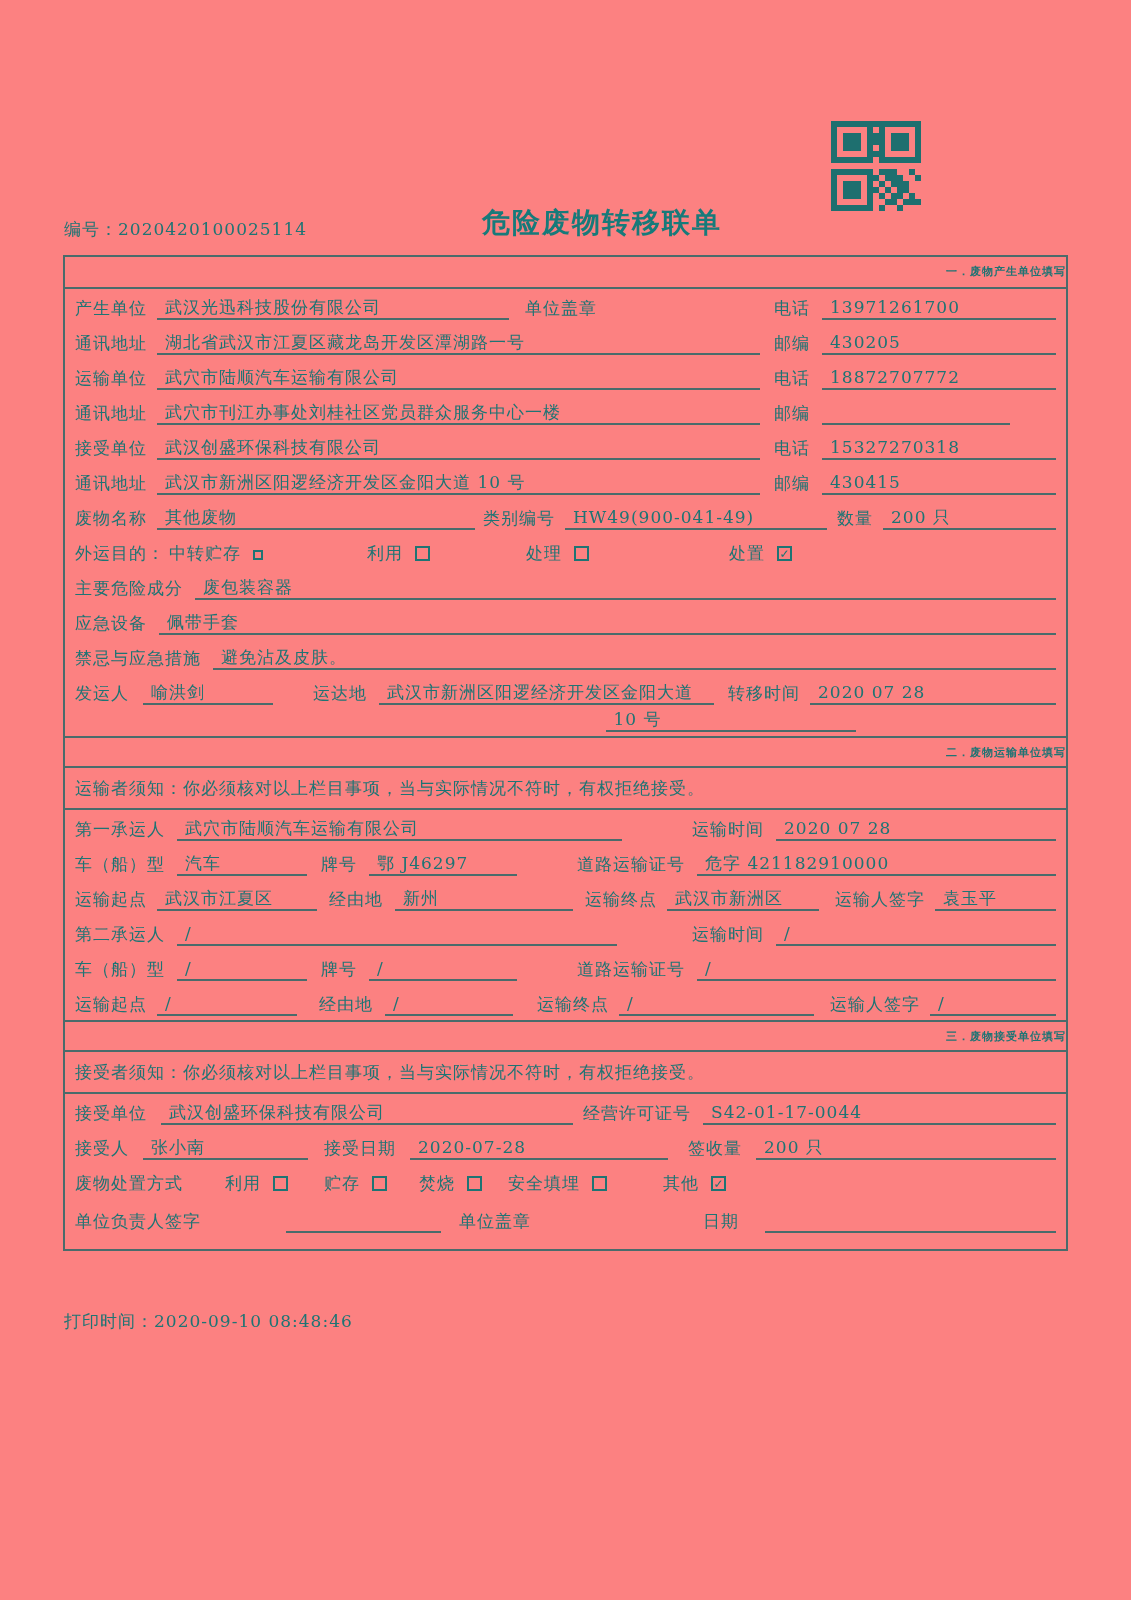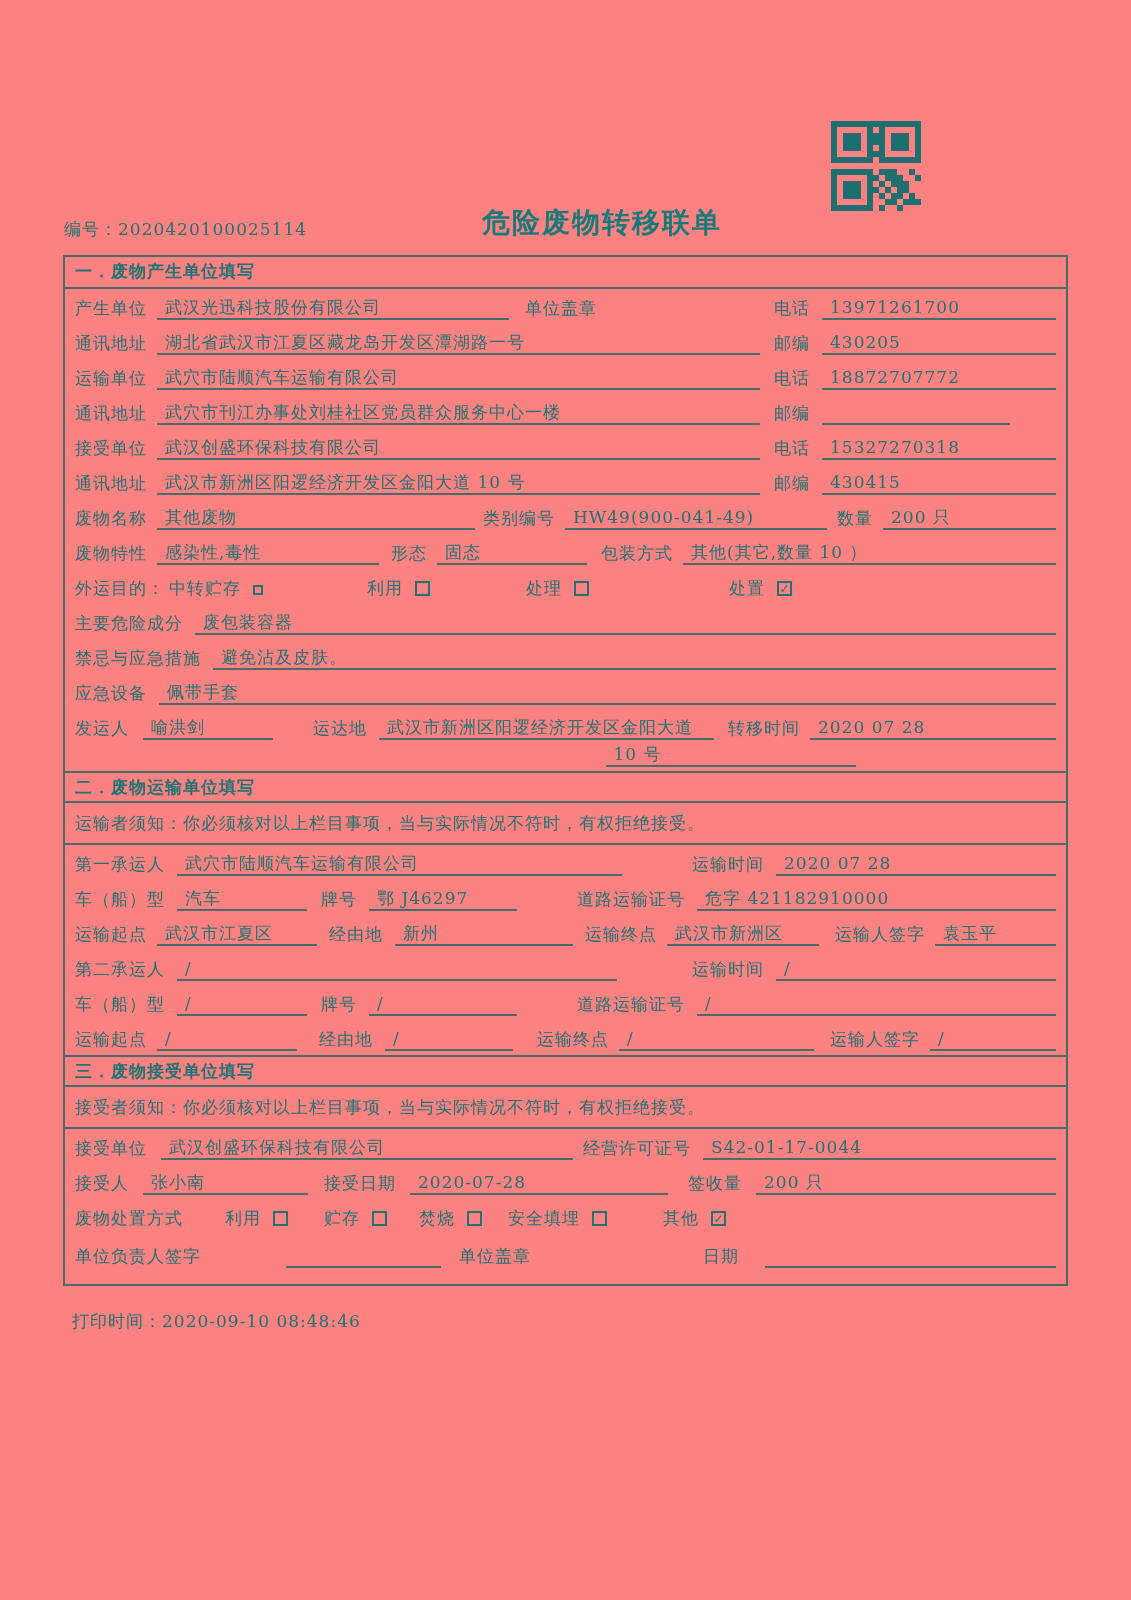--- a/index.html
+++ b/index.html
@@ -25,23 +25,24 @@
     font-family:"Liberation Sans","DejaVu Sans",sans-serif;
     font-size:28px;font-weight:700;letter-spacing:2px;color:#177a7a;
   }
   .form{
     position:absolute;left:63px;top:255px;width:1005px;
     border:2px solid var(--line);
   }
   .sec-h{
     height:32px;line-height:30px;
     padding-left:10px;
-    font-family:Liberation Sans, sans-serif;
-    font-weight:700;font-size:17px;letter-spacing:1px;
+    font-family:Liberation Mono, monospace;
+    font-weight:700;font-size:11px;letter-spacing:1px;
     border-bottom:2px solid var(--line);
+    text-align:right;
   }
   .sec-h.bt{border-top:2px solid var(--line);}
   .notice{
     height:42px;display:flex;align-items:center;
     padding:8px 10px;border-bottom:2px solid var(--line);
     letter-spacing:1px;
   }
   .row{
     display:flex;align-items:flex-end;
     height:35px;padding:0 10px 4px 10px;
@@ -57,21 +58,21 @@
   .grow{flex:1;}
   .rg{margin-left:auto;width:282px;display:flex;align-items:flex-end;}
   .cb{
     display:inline-block;width:15px;height:15px;
     border:2px solid var(--ink);
     margin:0 0 4px 12px;
     font-size:12px;line-height:12px;text-align:center;
     color:var(--ink);
   }
   .cb.sm{width:10px;height:10px;margin-bottom:5px;}
-  .footer{position:absolute;left:72px;top:1310px;font-size:17px;letter-spacing:1px;}
+  .footer{position:absolute;left:64px;top:1310px;font-size:17px;letter-spacing:1px;}
 </style>
 </head>
 <body>
 
 <div class="page">
 
   <svg class="qr" viewBox="0 0 15 15" shape-rendering="crispEdges">
     <g fill="#1e6f6f">
       <rect x="0" y="0" width="7" height="7"></rect>
         <rect x="8" y="0" width="7" height="7"></rect>
@@ -187,54 +188,46 @@
 
     <div class="row">
       <span class="lbl">废物名称</span>
       <span class="u" style="width:318px;margin-left:10px">其他废物</span>
       <span class="lbl" style="margin-left:8px">类别编号</span>
       <span class="u" style="width:262px;margin-left:10px">HW49(900-041-49)</span>
       <span class="lbl" style="margin-left:10px">数量</span>
       <span class="u grow" style="margin-left:10px">200 只</span>
     </div>
 
-    <div class="row">
-      <span class="lbl">废物特性</span>
-      <span class="u" style="width:222px;margin-left:10px">感染性,毒性</span>
-      <span class="lbl" style="margin-left:12px">形态</span>
-      <span class="u" style="width:150px;margin-left:10px">固态</span>
-      <span class="lbl" style="margin-left:14px">包装方式</span>
-      <span class="u grow" style="margin-left:10px">其他(其它,数量  10 ）</span>
-    </div>
 
     <div class="row">
       <span class="lbl">外运目的：</span>
       <span class="lbl" style="margin-left:4px">中转贮存</span>
       <span class="cb sm"></span>
       <span class="lbl" style="margin-left:104px">利用</span>
       <span class="cb"></span>
       <span class="lbl" style="margin-left:96px">处理</span>
       <span class="cb"></span>
       <span class="lbl" style="margin-left:140px">处置</span>
       <span class="cb">✓</span>
     </div>
 
     <div class="row">
       <span class="lbl">主要危险成分</span>
       <span class="u grow" style="margin-left:12px">废包装容器</span>
     </div>
 
     <div class="row">
+      <span class="lbl">应急设备</span>
+      <span class="u grow" style="margin-left:12px">佩带手套</span>
+    </div>
+
+    <div class="row">
       <span class="lbl">禁忌与应急措施</span>
       <span class="u grow" style="margin-left:12px">避免沾及皮肤。</span>
-    </div>
-
-    <div class="row">
-      <span class="lbl">应急设备</span>
-      <span class="u grow" style="margin-left:12px">佩带手套</span>
     </div>
 
     <div class="row">
       <span class="lbl">发运人</span>
       <span class="u" style="width:130px;margin-left:14px">喻洪剑</span>
       <span class="lbl" style="margin-left:40px">运达地</span>
       <span class="u" style="width:335px;margin-left:12px">武汉市新洲区阳逻经济开发区金阳大道</span>
       <span class="lbl" style="margin-left:14px">转移时间</span>
       <span class="u grow" style="margin-left:10px">2020 07 28</span>
     </div>

